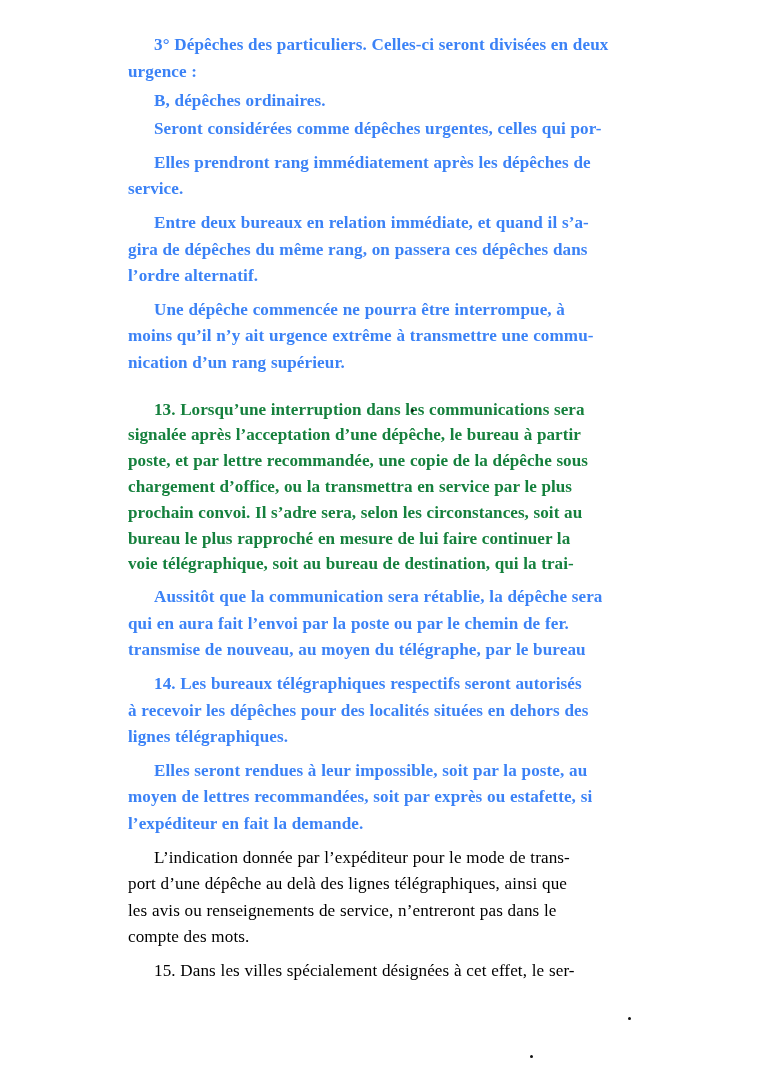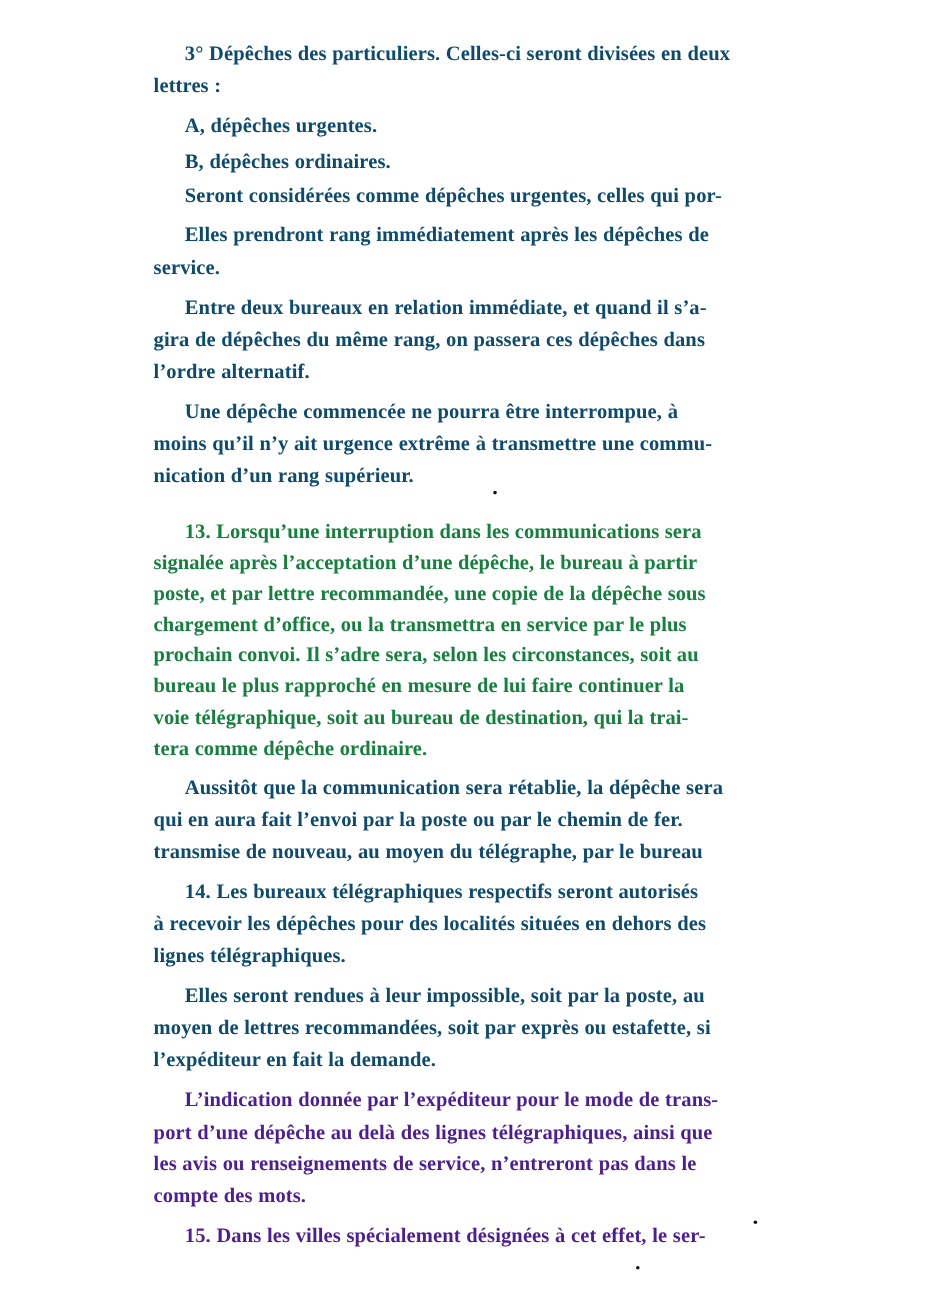--- a/index.html
+++ b/index.html
@@ -32,21 +32,21 @@
   }
 
   
   .para {
     margin: 0;
     font-size: 17.1px;
     line-height: 26.6px;
     text-align: left;
     letter-spacing: 0.1px;
     word-spacing: 0.3px;
-    color: #0c4a6e;
+    color: #3b82f6;
     font-weight: 600;
     text-rendering: optimizeLegibility;
   }
   .para .ln {
     display: block;
     white-space: pre;
   }
   
   .para .ln.indent {
     text-indent: 26px;
@@ -71,43 +71,40 @@
 
   
   .para.dense {
     line-height: 25.8px;
     letter-spacing: 0.05px;
     font-weight: 700;
     color: #15803d;
     margin-top: 20px;
   }
   .para.heavy {
-    font-weight: 700;
-    color: #4c1d95;
+    font-weight: 400;
+    color: #000000;
   }
 
   
   .speck {
     position: absolute;
     background: #111;
     border-radius: 50%;
     pointer-events: none;
   }
 </style>
 </head>
 <body>
 
 <div class="page">
   <div class="text-block" id="text-block">
       <p class="para">
         <span class="ln indent">3° Dépêches des particuliers. Celles-ci seront divisées en deux</span>
-        <span class="ln">lettres :</span>
-      </p>
-      <p class="para gap-md sub">
-        <span class="ln">A, dépêches urgentes.</span>
+        <span class="ln">urgence :</span>
       </p>
       <p class="para gap-sm sub">
         <span class="ln">B, dépêches ordinaires.</span>
       </p>
       <p class="para gap-lg">
         <span class="ln indent">Seront considérées comme dépêches urgentes, celles qui por-</span>
       </p>
       <p class="para gap-md">
         <span class="ln indent">Elles prendront rang immédiatement après les dépêches de</span>
         <span class="ln">service.</span>
@@ -123,21 +120,20 @@
         <span class="ln">nication d’un rang supérieur.</span>
       </p>
       <p class="para gap-md dense">
         <span class="ln indent">13. Lorsqu’une interruption dans les communications sera</span>
         <span class="ln">signalée après l’acceptation d’une dépêche, le bureau à partir</span>
         <span class="ln">poste, et par lettre recommandée, une copie de la dépêche sous</span>
         <span class="ln">chargement d’office, ou la transmettra en service par le plus</span>
         <span class="ln">prochain convoi. Il s’adre sera, selon les circonstances, soit au</span>
         <span class="ln">bureau le plus rapproché en mesure de lui faire continuer la</span>
         <span class="ln">voie télégraphique, soit au bureau de destination, qui la trai-</span>
-        <span class="ln">tera comme dépêche ordinaire.</span>
       </p>
       <p class="para gap-md">
         <span class="ln indent">Aussitôt que la communication sera rétablie, la dépêche sera</span>
         <span class="ln">qui en aura fait l’envoi par la poste ou par le chemin de fer.</span>
         <span class="ln">transmise de nouveau, au moyen du télégraphe, par le bureau</span>
       </p>
       <p class="para gap-md">
         <span class="ln indent">14. Les bureaux télégraphiques respectifs seront autorisés</span>
         <span class="ln">à recevoir les dépêches pour des localités situées en dehors des</span>
         <span class="ln">lignes télégraphiques.</span>

